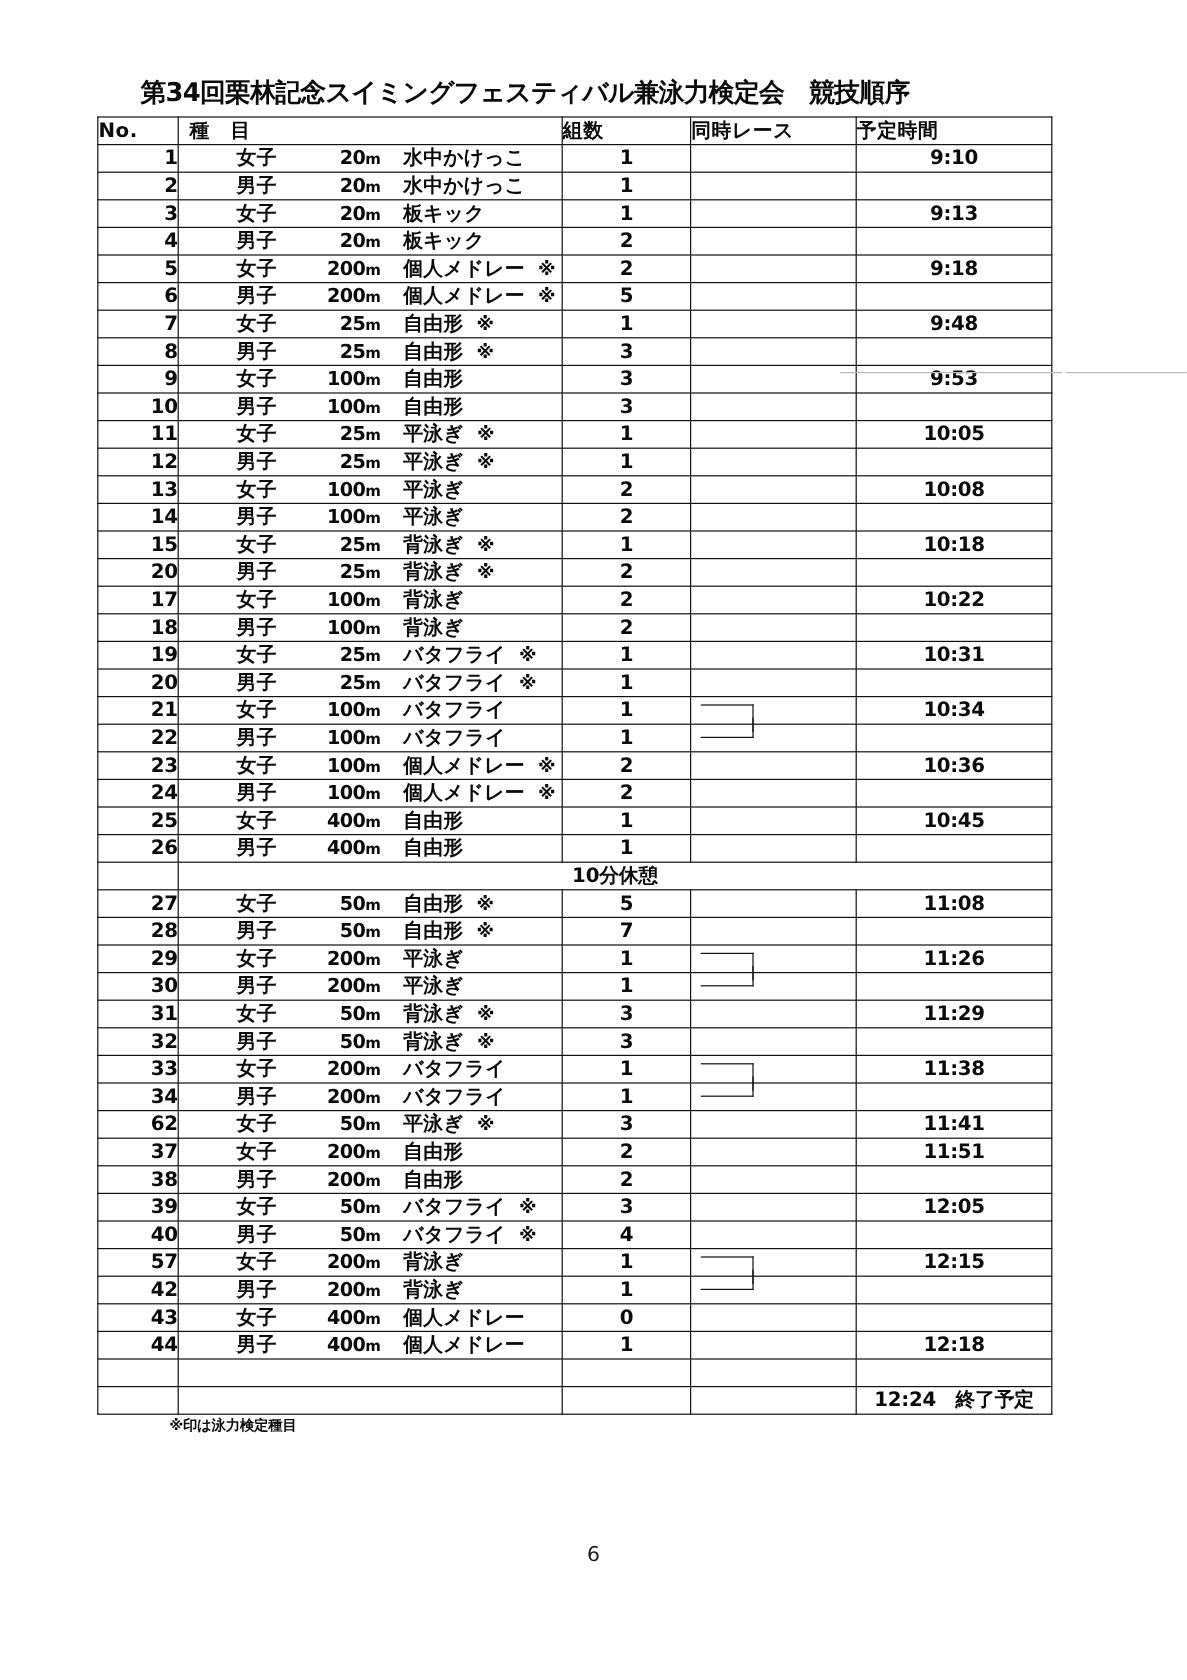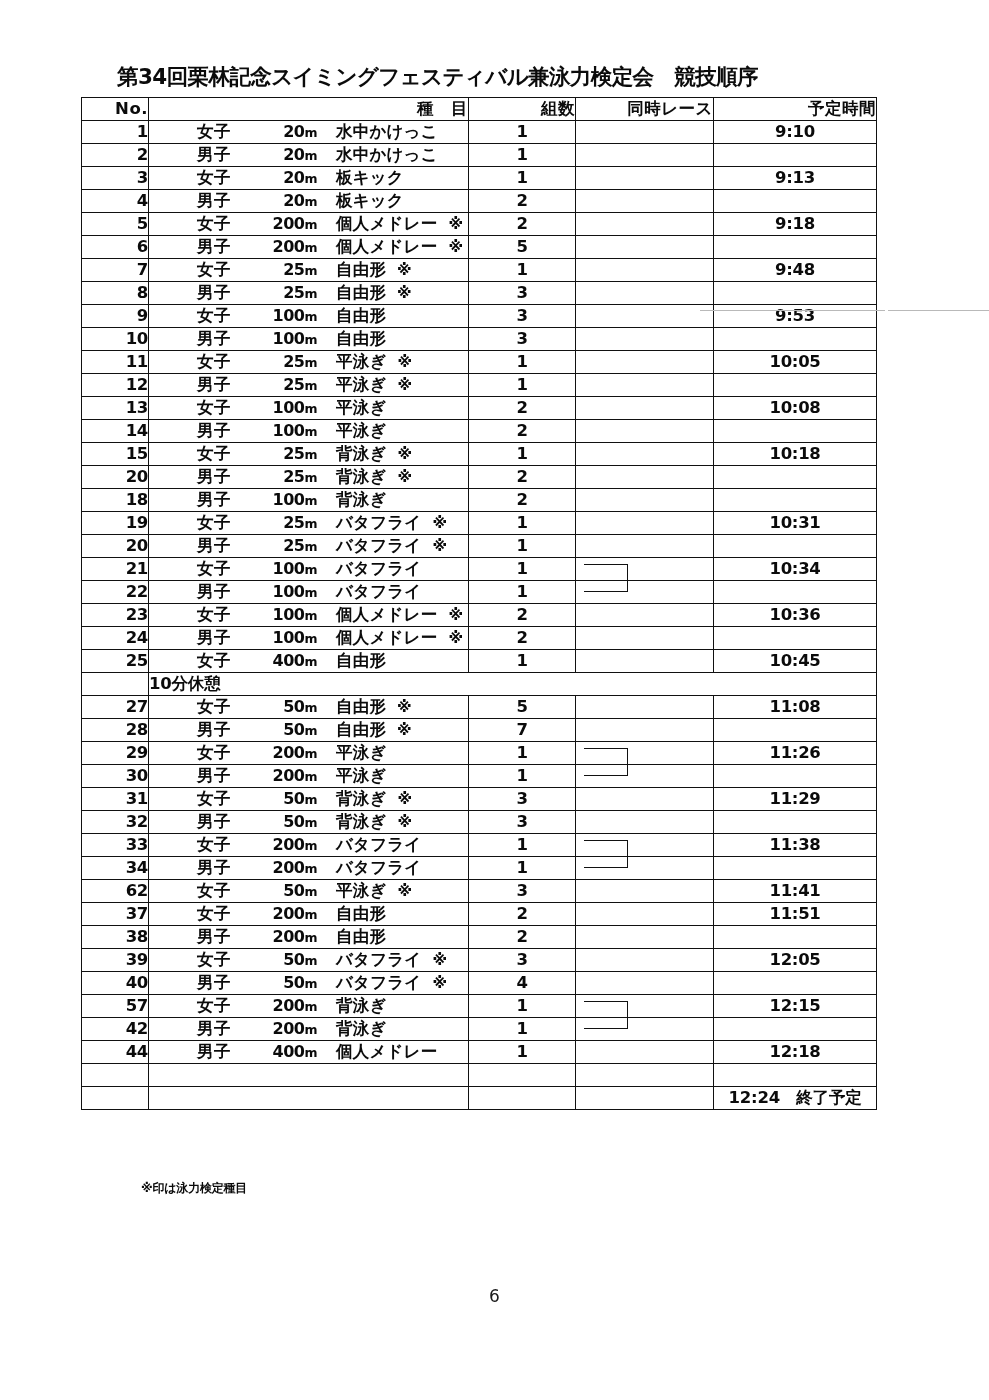--- a/index.html
+++ b/index.html
@@ -52,21 +52,21 @@
     border: 1.6px solid #111111;
     height: 22px;
     padding: 0;
     font-size: 16.5px;
     font-weight: bold;
     line-height: 22px;
     vertical-align: middle;
     font-family: "DejaVu Sans", "Liberation Sans", sans-serif;
   }
   table.sched thead th {
-    text-align: right;
+    text-align: left;
     letter-spacing: 0.5px;
   }
   th.h-no { letter-spacing: -0.5px; }
   th.h-event { letter-spacing: 9px; text-indent: 9px; margin-top: 48px; }
 
   td.no-cell {
     text-align: right;
     padding-right: 4px;
     letter-spacing: -0.3px;
   }
@@ -105,20 +105,21 @@
     letter-spacing: 0.2px;
   }
   .ev .mark {
     flex: 0 0 auto;
     padding-left: 11px;
     font-size: 15px;
   }
 
   
   td.break-cell {
+    text-align: center;
     font-size: 17px;
     letter-spacing: -0.2px;
   }
 
   
   td.final-time {
     text-align: center;
     letter-spacing: -0.2px;
     font-size: 16.5px;
   }
@@ -340,20 +341,29 @@
         <tr>
           <td class="no-cell">20</td>
           <td class="event-cell">
             <div class="ev"><span class="gender">男子</span><span class="dist">25<span class="unit">m</span></span><span class="style">背泳ぎ</span><span class="mark">※</span></div>
           </td>
           <td class="heats-cell">2</td>
           <td class="sim-cell"></td>
           <td class="time-cell"></td>
         </tr>
         <tr>
+          <td class="no-cell">17</td>
+          <td class="event-cell">
+            <div class="ev"><span class="gender">女子</span><span class="dist">100<span class="unit">m</span></span><span class="style">背泳ぎ</span><span class="mark"></span></div>
+          </td>
+          <td class="heats-cell">2</td>
+          <td class="sim-cell"></td>
+          <td class="time-cell">10:22</td>
+        </tr>
+        <tr>
           <td class="no-cell">18</td>
           <td class="event-cell">
             <div class="ev"><span class="gender">男子</span><span class="dist">100<span class="unit">m</span></span><span class="style">背泳ぎ</span><span class="mark"></span></div>
           </td>
           <td class="heats-cell">2</td>
           <td class="sim-cell"></td>
           <td class="time-cell"></td>
         </tr>
         <tr>
           <td class="no-cell">19</td>
@@ -414,20 +424,29 @@
           <td class="time-cell"></td>
         </tr>
         <tr>
           <td class="no-cell">25</td>
           <td class="event-cell">
             <div class="ev"><span class="gender">女子</span><span class="dist">400<span class="unit">m</span></span><span class="style">自由形</span><span class="mark"></span></div>
           </td>
           <td class="heats-cell">1</td>
           <td class="sim-cell"></td>
           <td class="time-cell">10:45</td>
+        </tr>
+        <tr>
+          <td class="no-cell">26</td>
+          <td class="event-cell">
+            <div class="ev"><span class="gender">男子</span><span class="dist">400<span class="unit">m</span></span><span class="style">自由形</span><span class="mark"></span></div>
+          </td>
+          <td class="heats-cell">1</td>
+          <td class="sim-cell"></td>
+          <td class="time-cell"></td>
         </tr>
         <tr>
           <td class="no-cell"></td>
           <td class="break-cell" colspan="4">10分休憩</td>
         </tr>
         <tr>
           <td class="no-cell">27</td>
           <td class="event-cell">
             <div class="ev"><span class="gender">女子</span><span class="dist">50<span class="unit">m</span></span><span class="style">自由形</span><span class="mark">※</span></div>
           </td>
@@ -564,20 +583,29 @@
         </tr>
         <tr>
           <td class="no-cell">42</td>
           <td class="event-cell">
             <div class="ev"><span class="gender">男子</span><span class="dist">200<span class="unit">m</span></span><span class="style">背泳ぎ</span><span class="mark"></span></div>
           </td>
           <td class="heats-cell">1</td>
           <td class="sim-cell">
             <div class="bracket-bottom"></div>
           </td>
+          <td class="time-cell"></td>
+        </tr>
+        <tr>
+          <td class="no-cell">43</td>
+          <td class="event-cell">
+            <div class="ev"><span class="gender">女子</span><span class="dist">400<span class="unit">m</span></span><span class="style">個人メドレー</span><span class="mark"></span></div>
+          </td>
+          <td class="heats-cell">0</td>
+          <td class="sim-cell"></td>
           <td class="time-cell"></td>
         </tr>
         <tr>
           <td class="no-cell">44</td>
           <td class="event-cell">
             <div class="ev"><span class="gender">男子</span><span class="dist">400<span class="unit">m</span></span><span class="style">個人メドレー</span><span class="mark"></span></div>
           </td>
           <td class="heats-cell">1</td>
           <td class="sim-cell"></td>
           <td class="time-cell">12:18</td>

